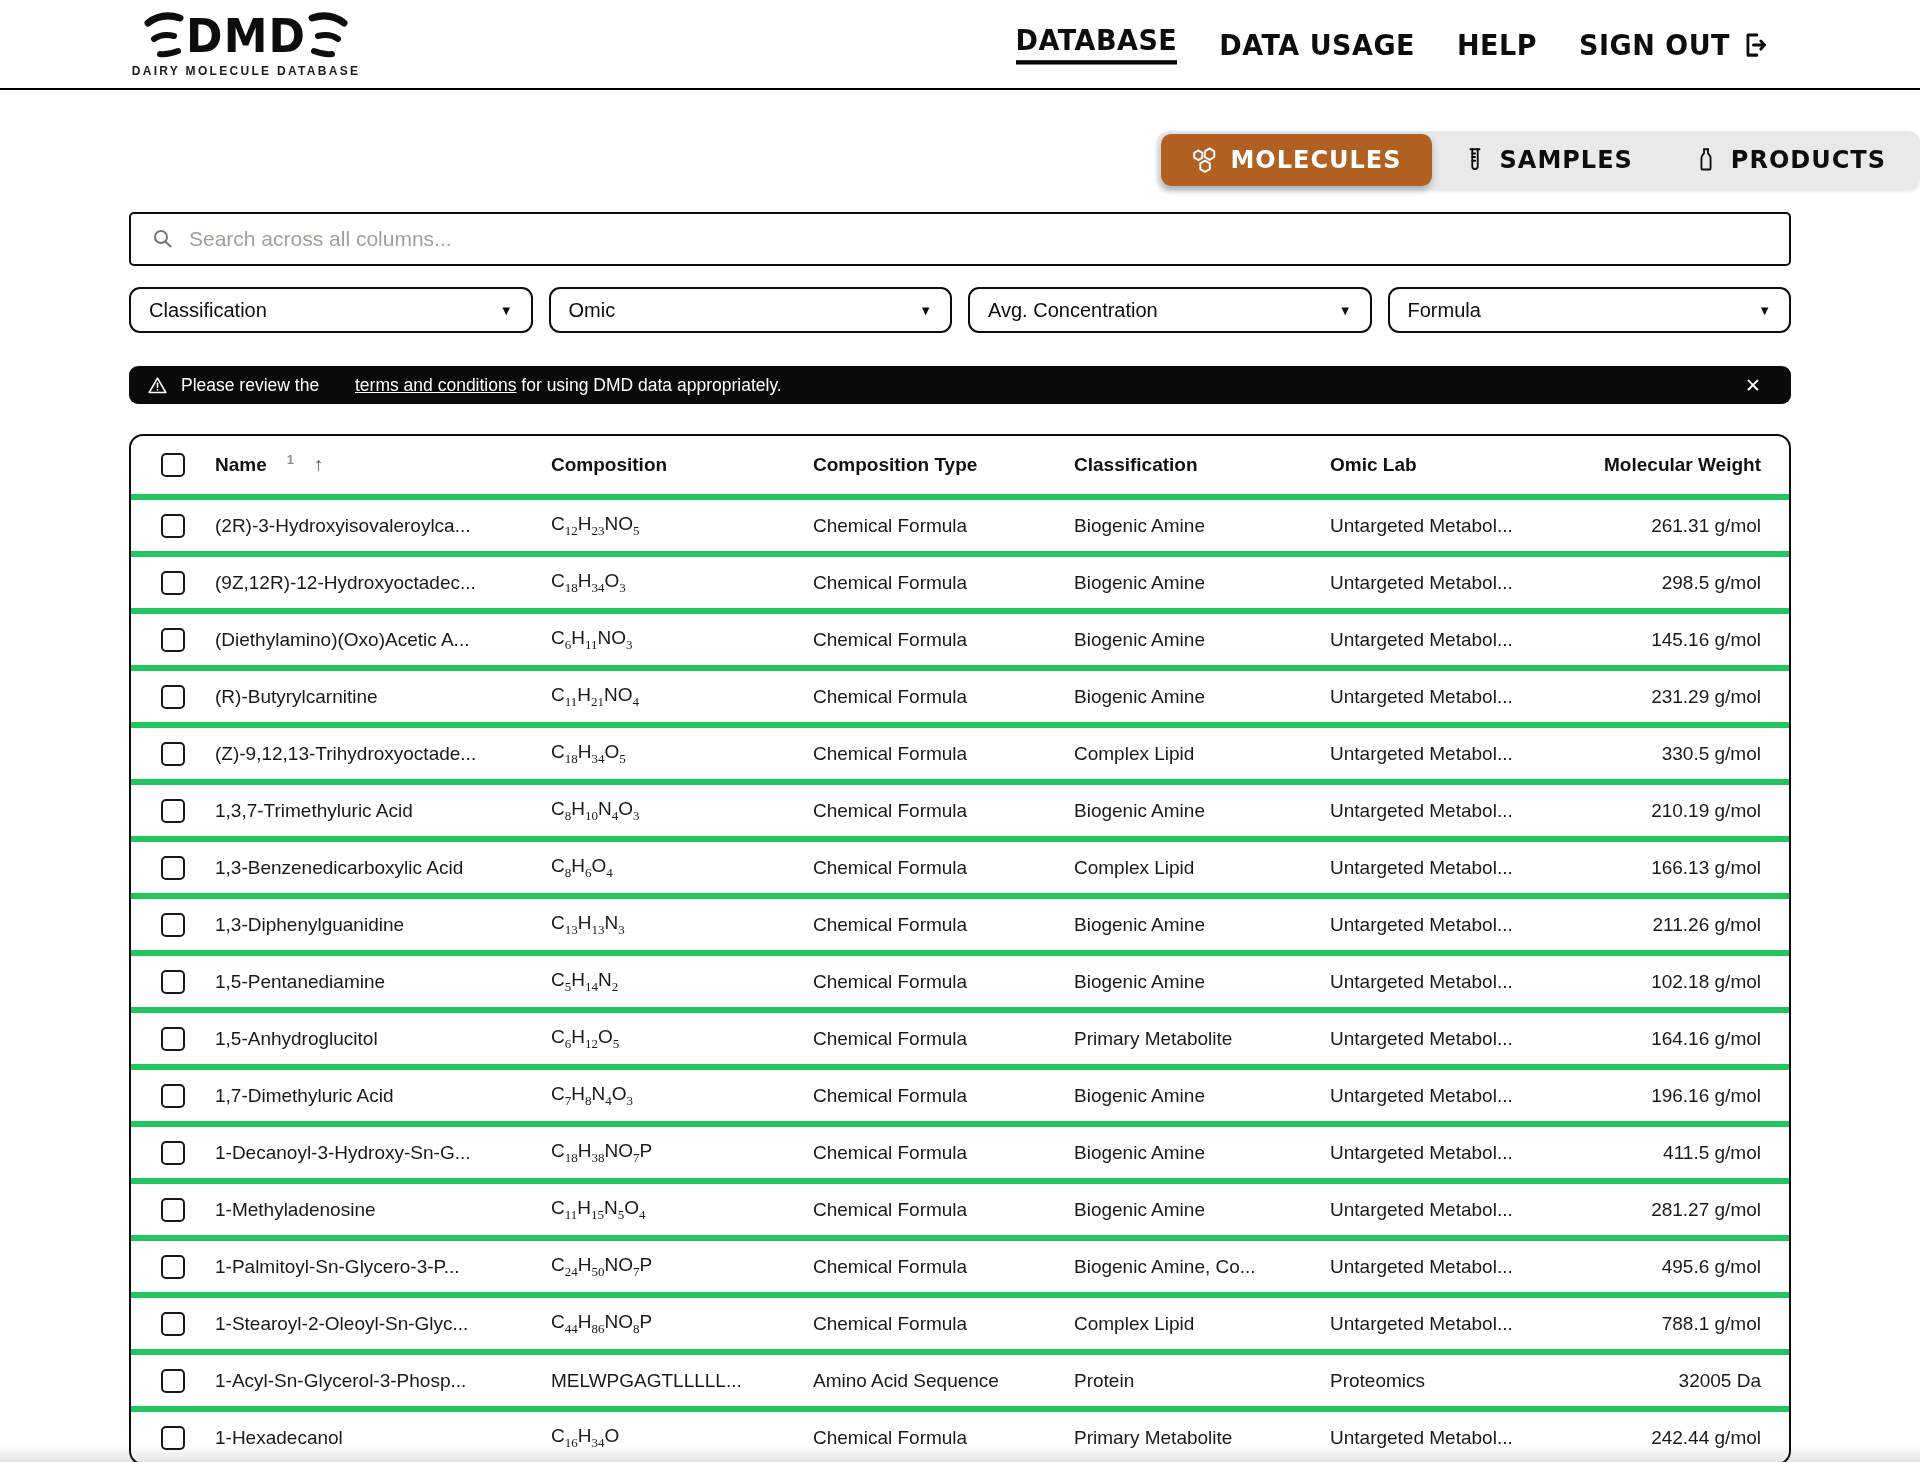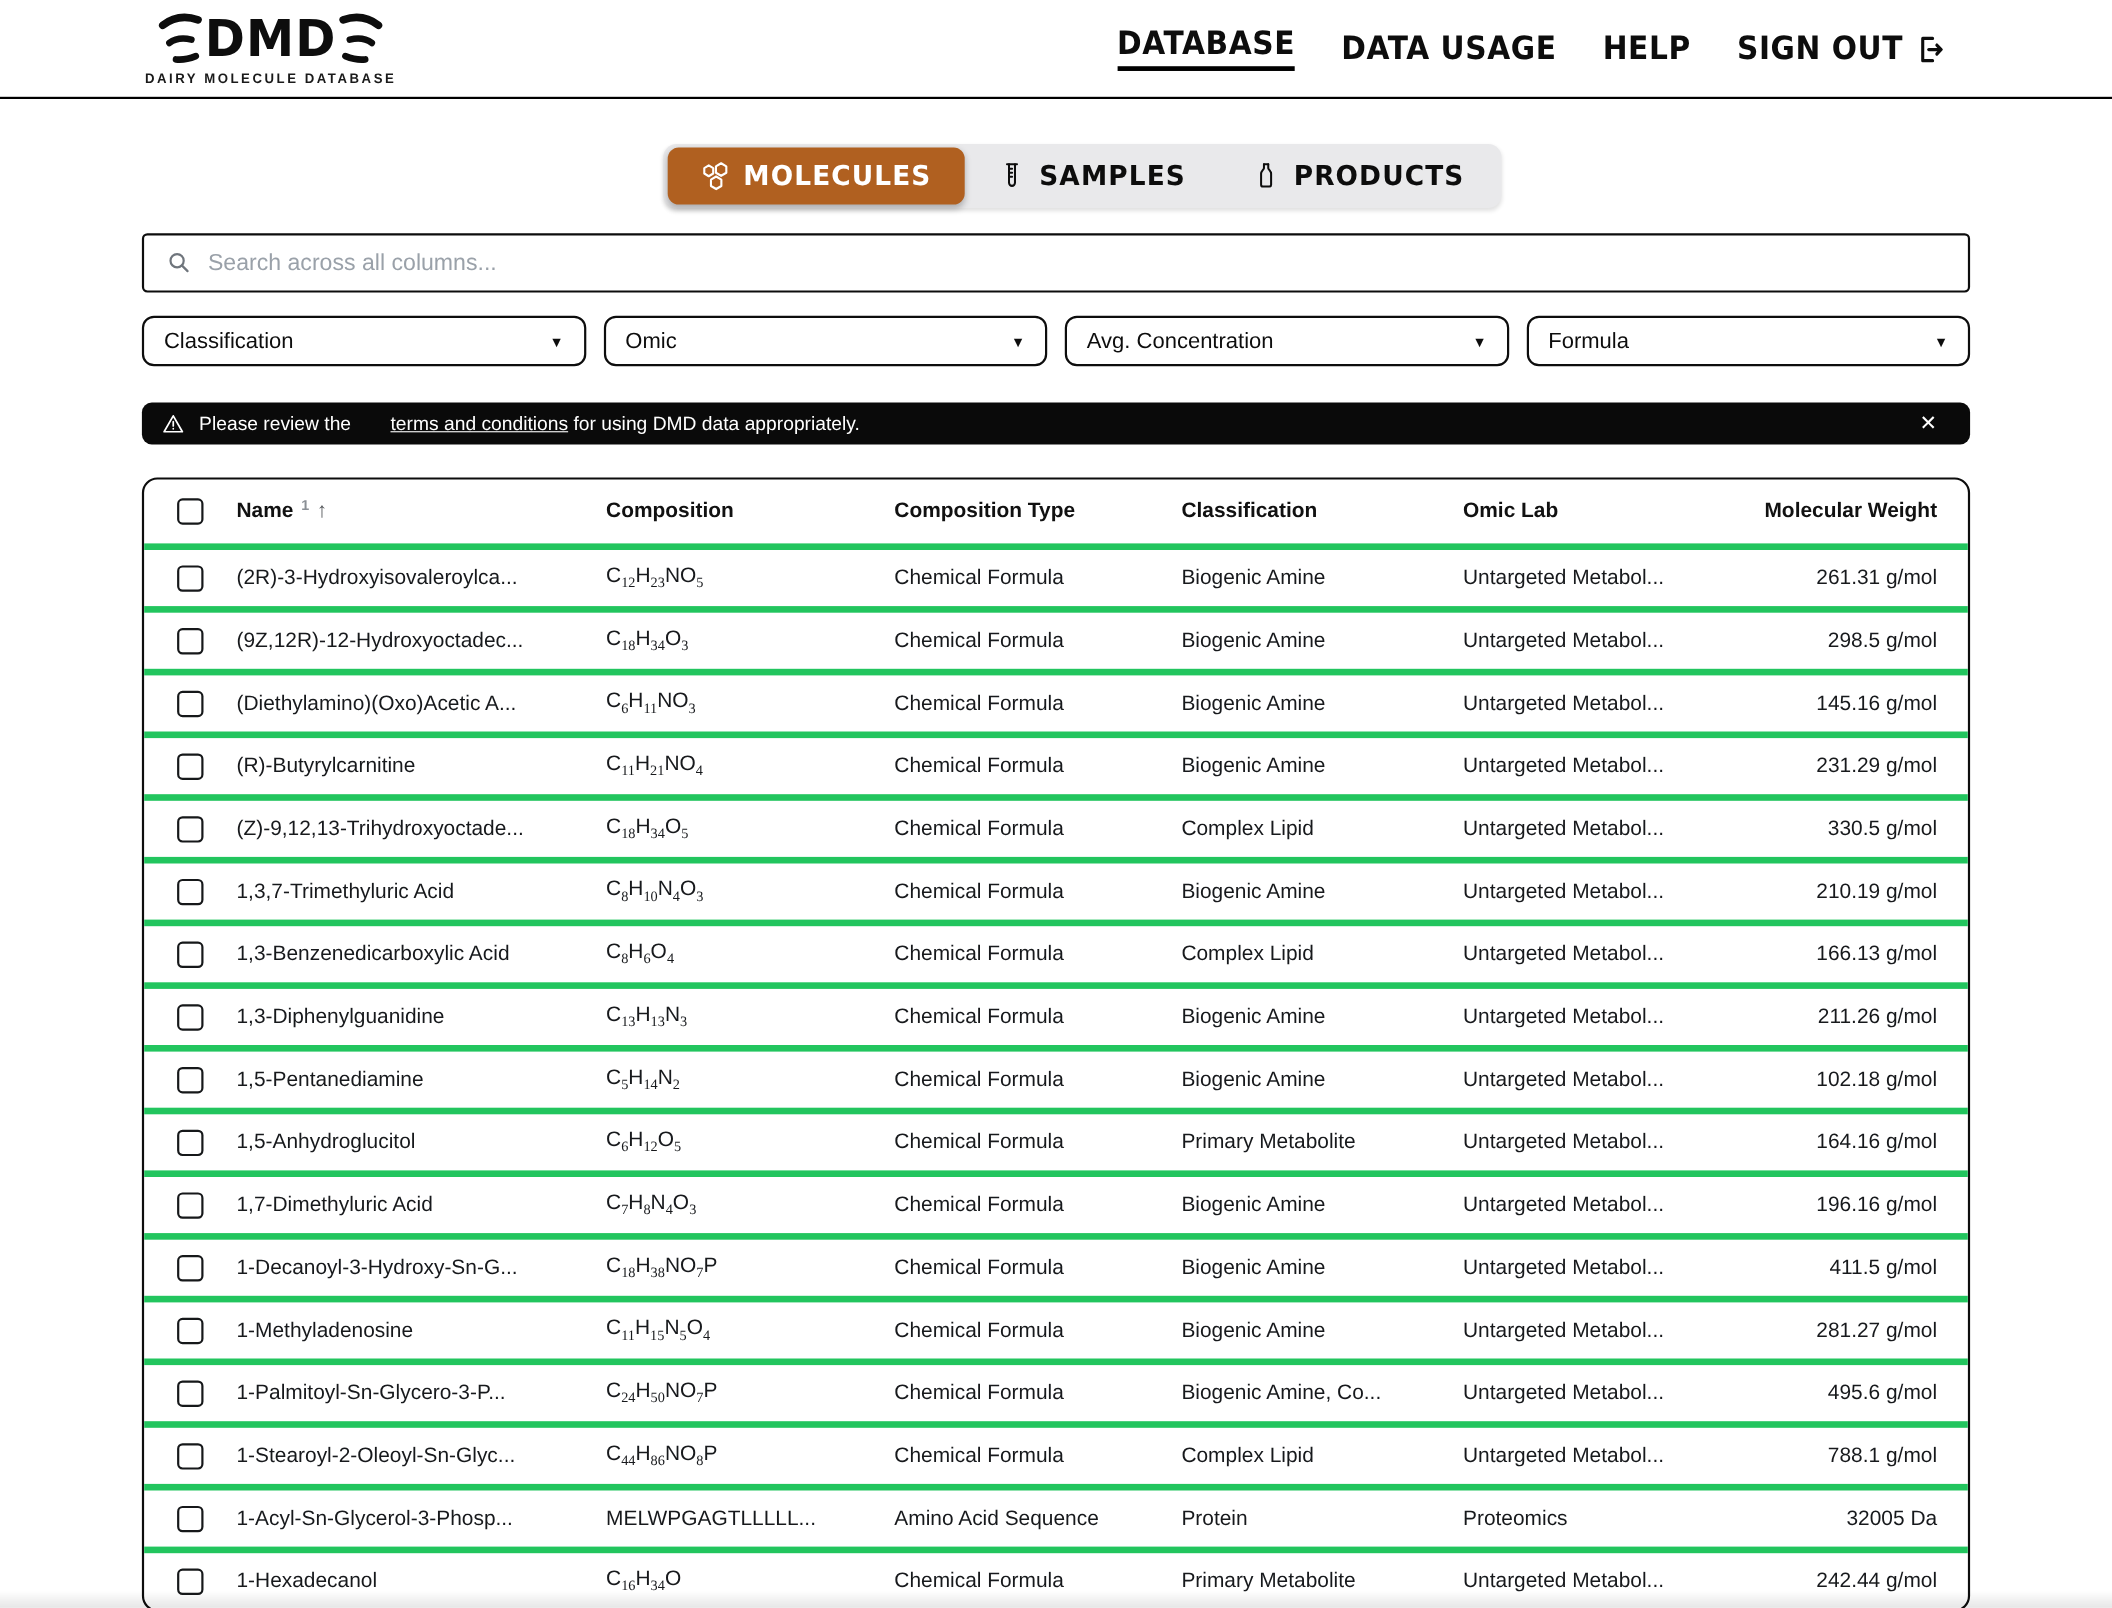--- a/index.html
+++ b/index.html
@@ -18,21 +18,21 @@
               margin-top:3px; transform:scaleX(.96); white-space:nowrap; }
   .swoosh { display:block; }
   .main-nav { display:flex; align-items:center; gap:42px; }
   .nav-item { font-family:"DejaVu Sans", sans-serif; font-weight:800; font-size:27px;
               letter-spacing:.5px; color:#0d0d0d; text-decoration:none; cursor:pointer;
               display:flex; align-items:center; gap:10px; transform:scaleY(1.08);
               white-space:nowrap; }
   .nav-item.active { border-bottom:4px solid #000; padding-bottom:3px; }
 
   
-  .tabs-wrap { display:flex; justify-content:center; margin-top:41px;margin-left:48px; }
+  .tabs-wrap { display:flex; justify-content:flex-end; margin-top:41px;margin-left:48px; }
   .tab-bar { display:inline-flex; align-items:center; background:#e9e9eb;
              border-radius:12px; padding:4px; box-shadow:0 2px 4px rgba(0,0,0,.12); }
   .tab { display:flex; align-items:center; gap:12px; padding:0 30px; height:50px;
          border-radius:10px; cursor:pointer;
          font-family:"DejaVu Sans", sans-serif; font-weight:800; font-size:24px;
          letter-spacing:1px; color:#0d0d0d; transform:scaleY(1.04); }
   .tab.active { background:#b06020; color:#fff; box-shadow:0 3px 6px rgba(0,0,0,.25); }
 
   
   .content { width:1662px; margin:0 auto; }
@@ -57,21 +57,21 @@
   
   .data-table { margin-top:30px; border:2.5px solid #0d0d0d; border-radius:14px;
                 background:#fff; overflow:hidden; }
   .tr { display:grid; align-items:center;
         grid-template-columns:84px 336px 262px 261px 256px 240px 1fr; }
   .thead { height:58px; font-weight:700; font-size:19px; }
   .tbody .tr { height:57px; border-top:6px solid #22c55e; font-size:19px; color:#17191c; }
   .cell-check { display:flex; justify-content:center; }
   .checkbox { width:24px; height:24px; border:2.5px solid #16181a; border-radius:5px;
               background:#fff; cursor:pointer; }
-  .th-name { display:flex; align-items:center; gap:7px; }
+  .th-name { display:flex; align-items:center; gap:20px; }
   .sort-num { font-size:13px; color:#8a8f95; position:relative; top:-6px; }
   .sort-arrow { font-size:19px; color:#55585c; font-weight:400; }
   .cell-weight, .th-weight { text-align:right; padding-right:28px; }
   sub { font-size:13px;font-family:Liberation Serif, serif; }
 
   .bottom-fade { position:fixed; left:0; bottom:0; width:1920px; height:16px;
                  background:linear-gradient(to bottom, rgba(0,0,0,0), rgba(0,0,0,.10));
                  pointer-events:none; }
   svg { flex:none; }
 </style>

